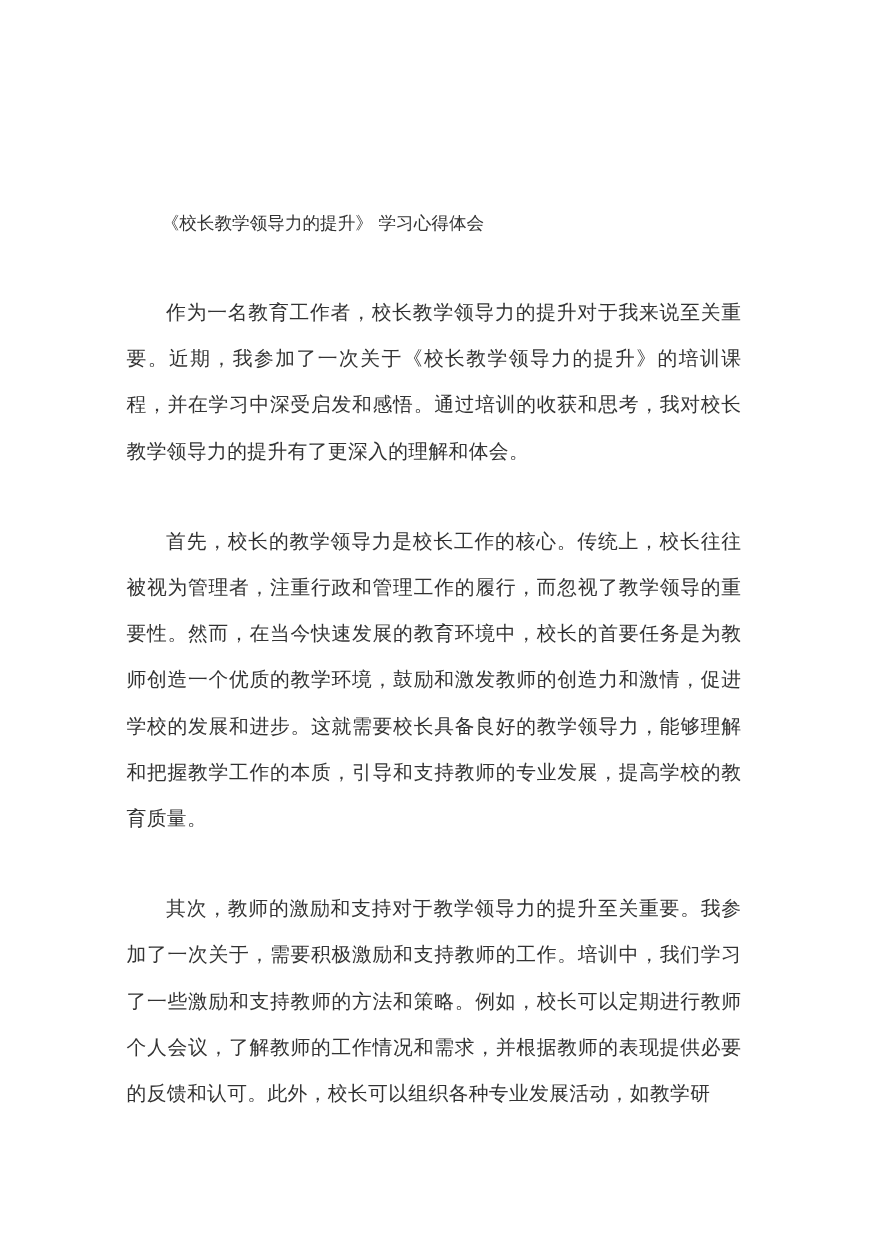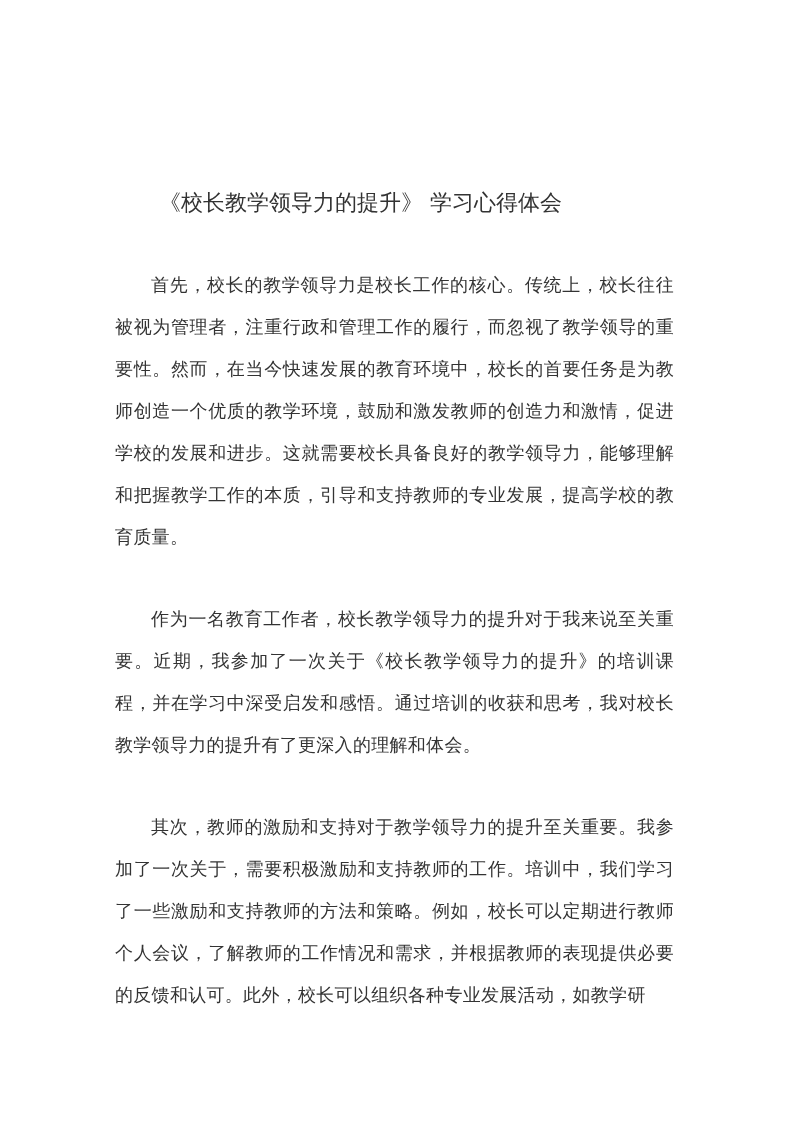--- a/index.html
+++ b/index.html
@@ -14,39 +14,39 @@
     margin: 0;
     background: #ffffff;
     box-sizing: border-box;
     padding: 182px 119px 0 115px;
     overflow: hidden;
     font-family: "DejaVu Serif", "Liberation Serif", serif;
     font-size: 18px;
     color: #333333;
   }
   .doc-title {
-    font-size: 22px;
+    font-size: 16px;
     font-weight: normal;
     text-indent: 2em;
     line-height: 42px;
     margin: 0 0 40px 0;
     white-space: nowrap;
   }
   .para {
     text-align: justify;
     text-indent: 2em;
     line-height: 42px;
     margin: 0 0 40px 0;
     letter-spacing: 0.3px;
   }
 </style>
 </head>
 <body>
 
 <div class="page">
   <h1 class="doc-title">《校长教学领导力的提升》 学习心得体会</h1>
 
+  <p class="para">作为一名教育工作者，校长教学领导力的提升对于我来说至关重要。近期，我参加了一次关于《校长教学领导力的提升》的培训课程，并在学习中深受启发和感悟。通过培训的收获和思考，我对校长教学领导力的提升有了更深入的理解和体会。</p>
+
   <p class="para">首先，校长的教学领导力是校长工作的核心。传统上，校长往往被视为管理者，注重行政和管理工作的履行，而忽视了教学领导的重要性。然而，在当今快速发展的教育环境中，校长的首要任务是为教师创造一个优质的教学环境，鼓励和激发教师的创造力和激情，促进学校的发展和进步。这就需要校长具备良好的教学领导力，能够理解和把握教学工作的本质，引导和支持教师的专业发展，提高学校的教育质量。</p>
-
-  <p class="para">作为一名教育工作者，校长教学领导力的提升对于我来说至关重要。近期，我参加了一次关于《校长教学领导力的提升》的培训课程，并在学习中深受启发和感悟。通过培训的收获和思考，我对校长教学领导力的提升有了更深入的理解和体会。</p>
 
   <p class="para">其次，教师的激励和支持对于教学领导力的提升至关重要。我参加了一次关于，需要积极激励和支持教师的工作。培训中，我们学习了一些激励和支持教师的方法和策略。例如，校长可以定期进行教师个人会议，了解教师的工作情况和需求，并根据教师的表现提供必要的反馈和认可。此外，校长可以组织各种专业发展活动，如教学研</p>
 </div>
 
 </body></html>

